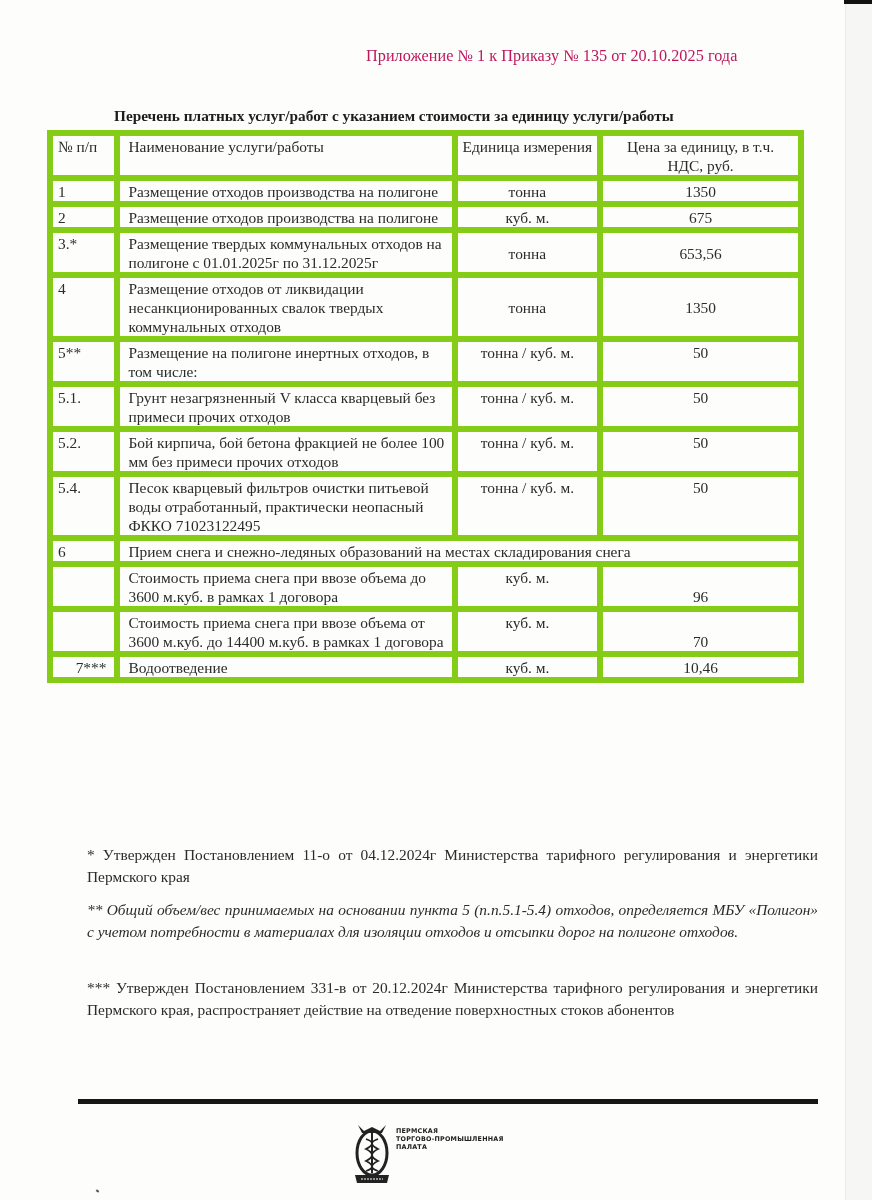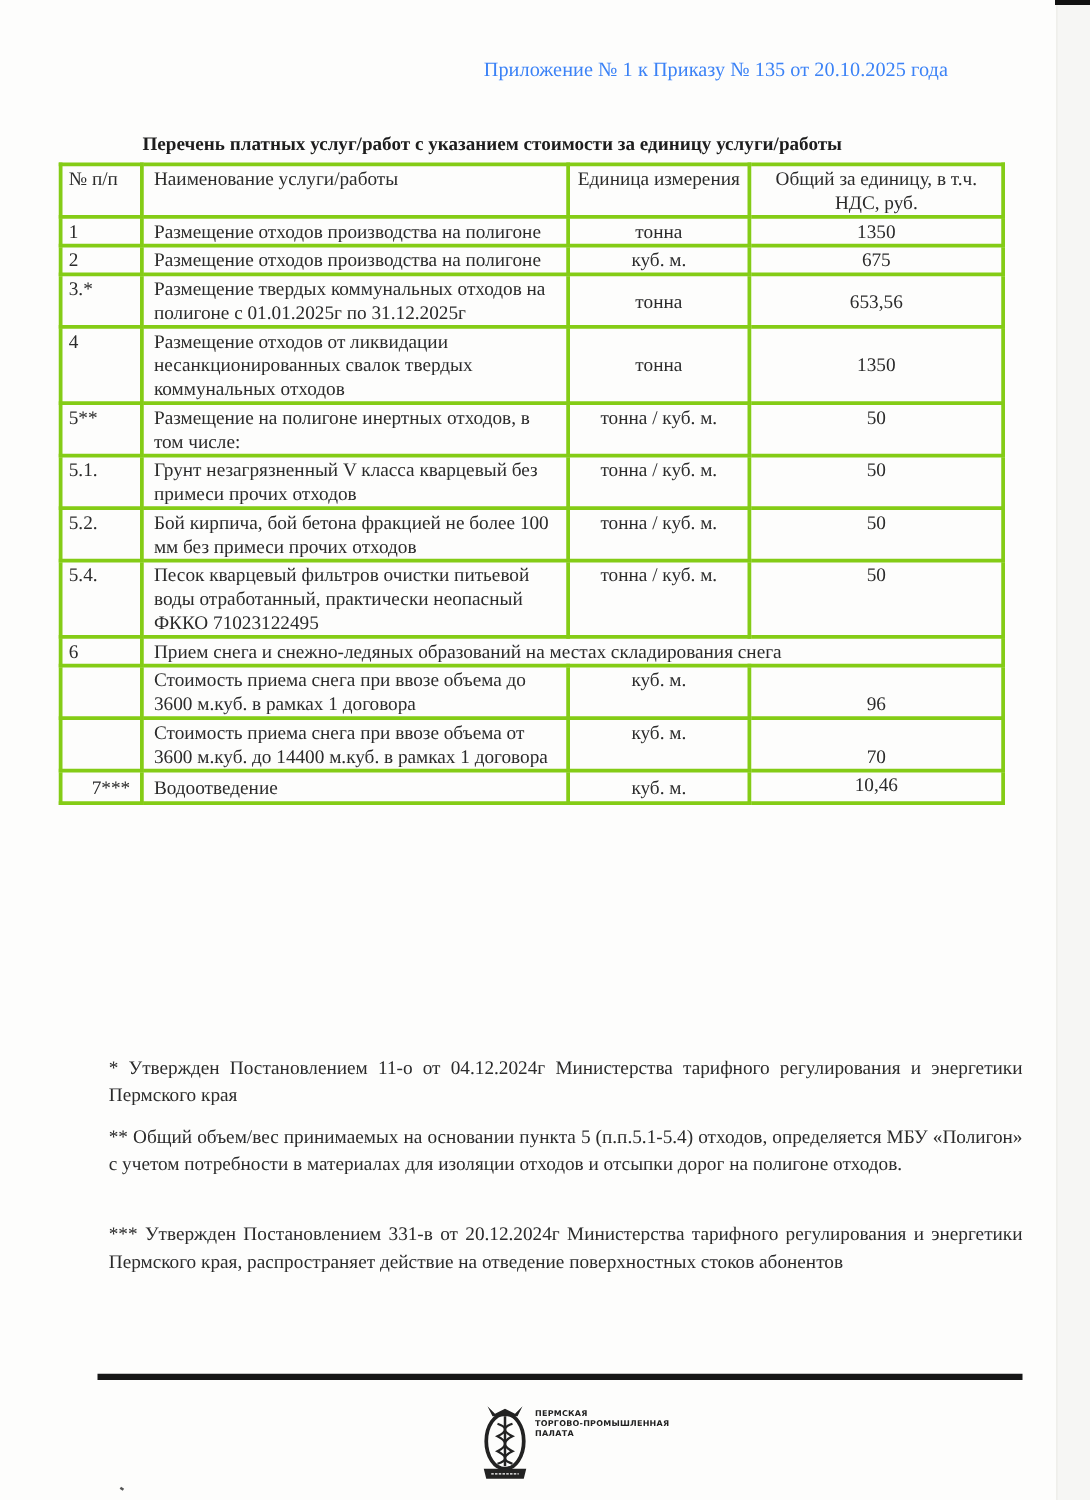--- a/index.html
+++ b/index.html
@@ -10,58 +10,58 @@
     color: #2a2a2a;
   }
   .scan-edge {
     position: absolute; top: 0; right: 0; width: 26px; height: 1200px;
     background: #f6f6f4; border-left: 1px solid #ecebe8;
   }
   .scan-corner {
     position: absolute; top: 0; right: 0; width: 28px; height: 4px; background: #111;
   }
   .annex {
-    position: absolute; top: 47px; left: 387px;
-    font-size: 16.2px; letter-spacing: 0.05px; color: #3b82f6;
+    position: absolute; top: 47px; left: 366px;
+    font-size: 16.2px; letter-spacing: 0.05px; color: #be185d;
   }
   .doc-title {
     position: absolute; top: 107px; left: 114px;
     font-size: 15.3px; font-weight: bold; color: #1d1d1d;
   }
   table.price {
     position: absolute; top: 130px; left: 47px;
     width: 757px; border-collapse: collapse;
     font-size: 15.4px; line-height: 19px; color: #2b2b2b;
   }
   table.price td {
-    border: 3px solid #84cc16;
+    border: 6px solid #84cc16;
     padding: 1px 5px 0 5px;
     vertical-align: top;
   }
   .c-num { width: 50px; }
   .c-name { width: 333px; padding-left: 8px !important; }
   .c-unit { width: 135px; text-align: center; margin-top: 44px; }
   .c-price { width: 196px; text-align: center; }
   .mid { vertical-align: middle !important; }
   .bot { vertical-align: bottom !important; margin-left: 14px; }
   .hdr td { padding-top: 3px; padding-bottom: 2px; }
   .r-num7 { text-align: right; padding-right: 8px !important; vertical-align: middle !important; }
   .notes {
     position: absolute; left: 87px; width: 731px;
     font-size: 15.4px; line-height: 22px; color: #2b2b2b; text-align: justify;
   }
   .n1 { top: 844px; }
-  .n2 { top: 899px; }
+  .n2 { top: 899px; font-style: italic; }
   .n3 { top: 977px; }
   .rule {
     position: absolute; top: 1099px; left: 78px; width: 740px; height: 5px;
     background: #161616;
   }
   .logo {
-    position: absolute; top: 1117px; left: 384px;
+    position: absolute; top: 1117px; left: 352px;
     display: flex; align-items: flex-start;
   }
   .logo-emblem { width: 40px; height: 70px; }
   .logo-text {
     margin-left: 4px; margin-top: 10px;
     font-family: "DejaVu Sans", sans-serif; font-size: 6.4px; line-height: 8px;
     font-weight: bold; color: #222; letter-spacing: 0.2px;
   }
   .speck { position: absolute; width: 3px; height: 2px; background: #555; transform: rotate(35deg); }
 </style>
@@ -73,21 +73,21 @@
 
 <div class="annex">Приложение № 1 к Приказу № 135 от 20.10.2025 года</div>
 <div class="doc-title">Перечень платных услуг/работ с указанием стоимости за единицу услуги/работы</div>
 
 <table class="price">
   <tbody>
       <tr class="hdr">
     <td class="c-num">№ п/п</td>
     <td class="c-name">Наименование услуги/работы</td>
     <td class="c-unit">Единица измерения</td>
-    <td class="c-price">Общий за единицу, в т.ч. НДС, руб.</td>
+    <td class="c-price">Цена за единицу, в т.ч. НДС, руб.</td>
   </tr>
   <tr>
     <td class="c-num">1</td>
     <td class="c-name">Размещение отходов производства на полигоне</td>
     <td class="c-unit mid">тонна</td>
     <td class="c-price mid">1350</td>
   </tr>
   <tr>
     <td class="c-num">2</td>
     <td class="c-name">Размещение отходов производства на полигоне</td>

